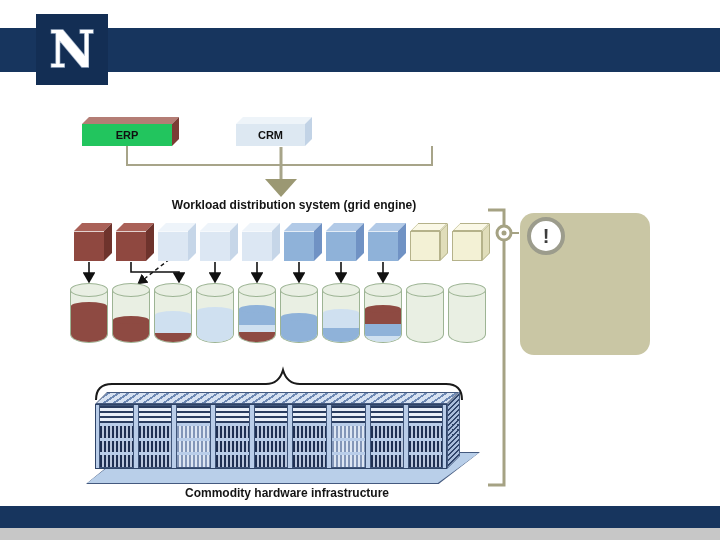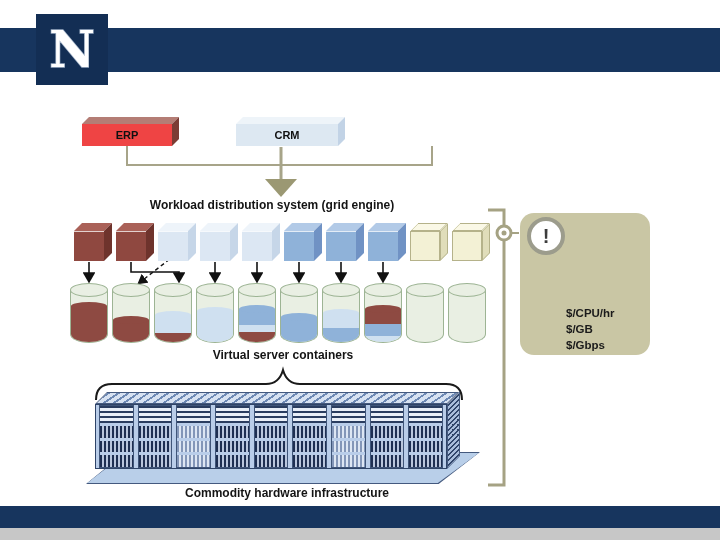--- a/index.html
+++ b/index.html
@@ -19,29 +19,29 @@
 
   
   .app{position:absolute;height:22px;}
   .a-front{position:absolute;inset:0;display:flex;align-items:center;justify-content:center;
            font-size:11px;font-weight:600;color:#101010;}
   .a-top{position:absolute;left:0;bottom:100%;width:100%;height:7px;
          transform:skewX(-45deg);transform-origin:bottom left;}
   .a-side{position:absolute;left:100%;top:0;width:7px;height:100%;
           transform:skewY(-45deg);transform-origin:top left;}
   .app-erp{left:82px;top:124px;width:90px;}
-  .app-erp .a-front{background:#ef4444;} .app-erp .a-top{background:#b47d75;} .app-erp .a-side{background:#7b3c34;}
-  .app-crm{left:236px;top:124px;width:102px;}
+  .app-erp .a-front{background:#22c55e;} .app-erp .a-top{background:#b47d75;} .app-erp .a-side{background:#7b3c34;}
+  .app-crm{left:236px;top:124px;width:69px;}
   .app-crm .a-front{background:#dde8f2;} .app-crm .a-top{background:#eef4f9;} .app-crm .a-side{background:#c2d3e6;}
   .app-bi{left:390px;top:124px;width:84px;}
   .app-bi .a-front{background:#a3bedd;} .app-bi .a-top{background:#c0d3ea;} .app-bi .a-side{background:#86a5cd;}
 
   
   .dlabel{position:absolute;text-align:center;font-size:12px;font-weight:600;color:#141414;}
-  .lbl-grid{left:92px;top:198px;width:360px;}
+  .lbl-grid{left:114px;top:198px;width:360px;}
   .lbl-containers{left:103px;top:348px;width:360px;}
   .lbl-hardware{left:107px;top:486px;width:360px;text-align:center;}
 
   
   .cube{position:absolute;top:231px;width:30px;height:30px;}
   .c-front{position:absolute;inset:0;}
   .c-top{position:absolute;left:0;bottom:100%;width:100%;height:8px;
          transform:skewX(-45deg);transform-origin:bottom left;}
   .c-side{position:absolute;left:100%;top:0;width:8px;height:100%;
           transform:skewY(-45deg);transform-origin:top left;}
@@ -144,21 +144,20 @@
         <line x1="257" y1="262" x2="257" y2="281" stroke="#111" stroke-width="1.6" marker-end="url(#ah)"></line>
         <line x1="299" y1="262" x2="299" y2="281" stroke="#111" stroke-width="1.6" marker-end="url(#ah)"></line>
         <line x1="341" y1="262" x2="341" y2="281" stroke="#111" stroke-width="1.6" marker-end="url(#ah)"></line>
         <line x1="383" y1="262" x2="383" y2="281" stroke="#111" stroke-width="1.6" marker-end="url(#ah)"></line>
         <path d="M 131 262 V 272 H 179 V 281" fill="none" stroke="#111" stroke-width="1.6" marker-end="url(#ah)"></path>
         <line x1="175" y1="255" x2="139" y2="283" stroke="#111" stroke-width="1.4" stroke-dasharray="4 3" marker-end="url(#ah)"></line>
       </g>
   </svg>
 
   <div class="dlabel lbl-grid">Workload distribution system (grid engine)</div>
-  <div class="dlabel lbl-containers">Virtual server containers</div>
   <div class="dlabel lbl-hardware">Commodity hardware infrastructure</div>
 
   <div id="cube-row">
       <div class="cube" style="left: 74px;">
         <div class="c-top" style="background: rgb(170, 97, 88);"></div>
         <div class="c-side" style="background: rgb(110, 51, 44);"></div>
         <div class="c-front" style="background: rgb(143, 72, 64);"></div>
       </div>
       <div class="cube" style="left: 116px;">
         <div class="c-top" style="background: rgb(170, 97, 88);"></div>
@@ -365,20 +364,17 @@
           <div class="u-rail"></div>
           <div class="u-panel"></div>
           <div class="u-rail"></div>
           <div class="u-panel"></div>
         </div>
       </div>
   </div>
 
   <div class="callout">
     <div class="bang">!</div>
-    <div class="call-rates">$/CPU/hr
-$/GB
-$/Gbps</div>
   </div>
 
   <div class="foot-navy"></div>
   <div class="foot-gray"></div>
 </div>
 
 </body></html>

